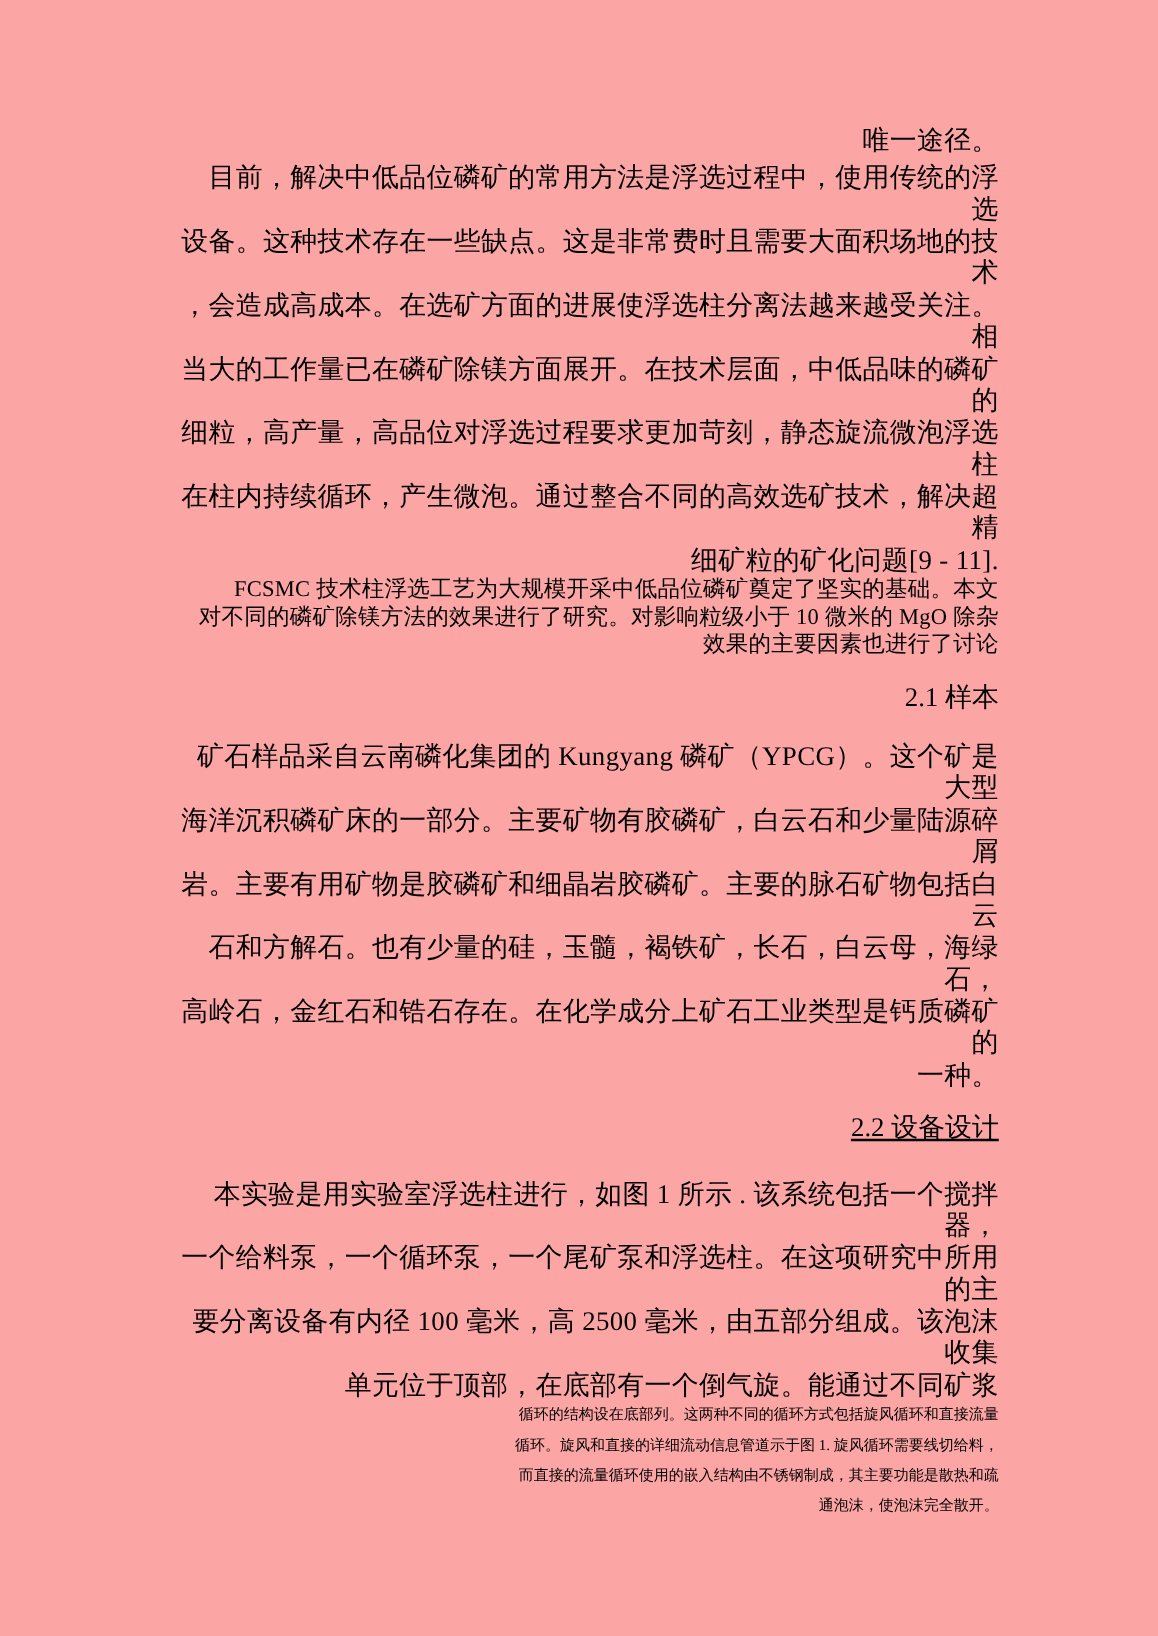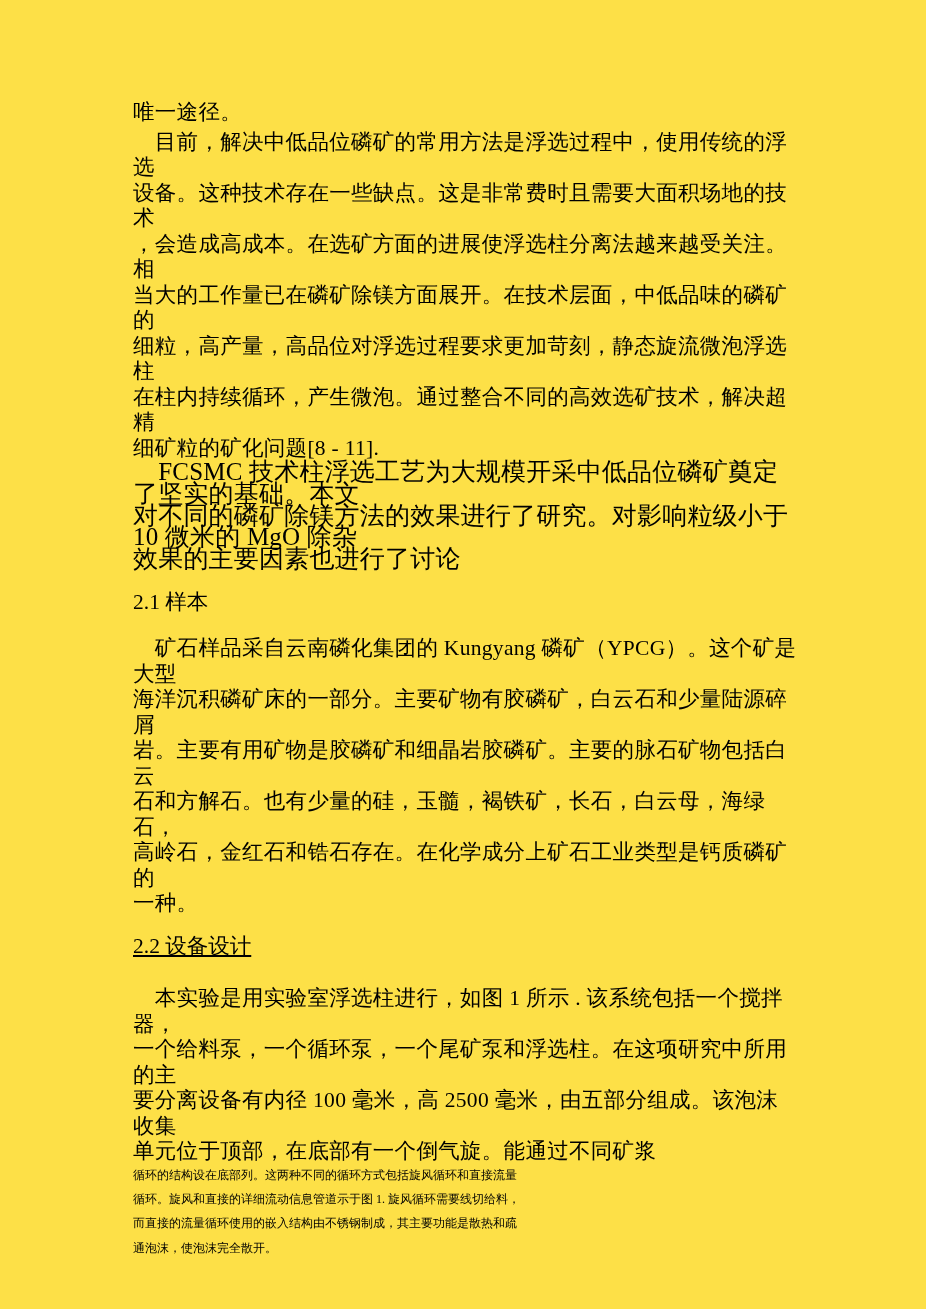--- a/index.html
+++ b/index.html
@@ -4,43 +4,44 @@
 <style>
   html, body {
     margin: 0;
     padding: 0;
     background: #ffffff;
   }
   .page {
     position: relative;
     width: 926px;
     height: 1309px;
-    background: #fde047;
+    background: #fca5a5;
     color: #000000;
     overflow: hidden;
     font-family: "Liberation Serif", "DejaVu Serif", serif;
+    text-align: right;
   }
   .content {
     position: absolute;
     left: 133px;
     top: 100px;
     width: 666px;
   }
   .para {
     white-space: pre-line;
     margin: 0;
     color: #000000;
   }
   .main {
     font-size: 21.5px;
     line-height: 25.5px;
     letter-spacing: 0.3px;
   }
   .small {
-    font-size: 25px;
+    font-size: 18px;
     line-height: 21.8px;
     letter-spacing: 0.2px;
   }
   .smallb {
     font-size: 12px;
     line-height: 24.2px;
     letter-spacing: 0px;
     margin-top: -2px;
   }
   .heading {
@@ -73,21 +74,21 @@
   <div class="content">
 
     <div class="para main">唯一途径。</div>
 
     <div class="para main p-current">　目前，解决中低品位磷矿的常用方法是浮选过程中，使用传统的浮选
 设备。这种技术存在一些缺点。这是非常费时且需要大面积场地的技术
 ，会造成高成本。在选矿方面的进展使浮选柱分离法越来越受关注。相
 当大的工作量已在磷矿除镁方面展开。在技术层面，中低品味的磷矿的
 细粒，高产量，高品位对浮选过程要求更加苛刻，静态旋流微泡浮选柱
 在柱内持续循环，产生微泡。通过整合不同的高效选矿技术，解决超精
-细矿粒的矿化问题[8 - 11].</div>
+细矿粒的矿化问题[9 - 11].</div>
 
     <div class="para small p-fcsmc">　FCSMC 技术柱浮选工艺为大规模开采中低品位磷矿奠定了坚实的基础。本文
 对不同的磷矿除镁方法的效果进行了研究。对影响粒级小于 10 微米的 MgO 除杂
 效果的主要因素也进行了讨论</div>
 
 
     <div class="heading h2">2.1 样本</div>
 
     <div class="para main p-sample">　矿石样品采自云南磷化集团的 Kungyang 磷矿（YPCG）。这个矿是大型
 海洋沉积磷矿床的一部分。主要矿物有胶磷矿，白云石和少量陆源碎屑

